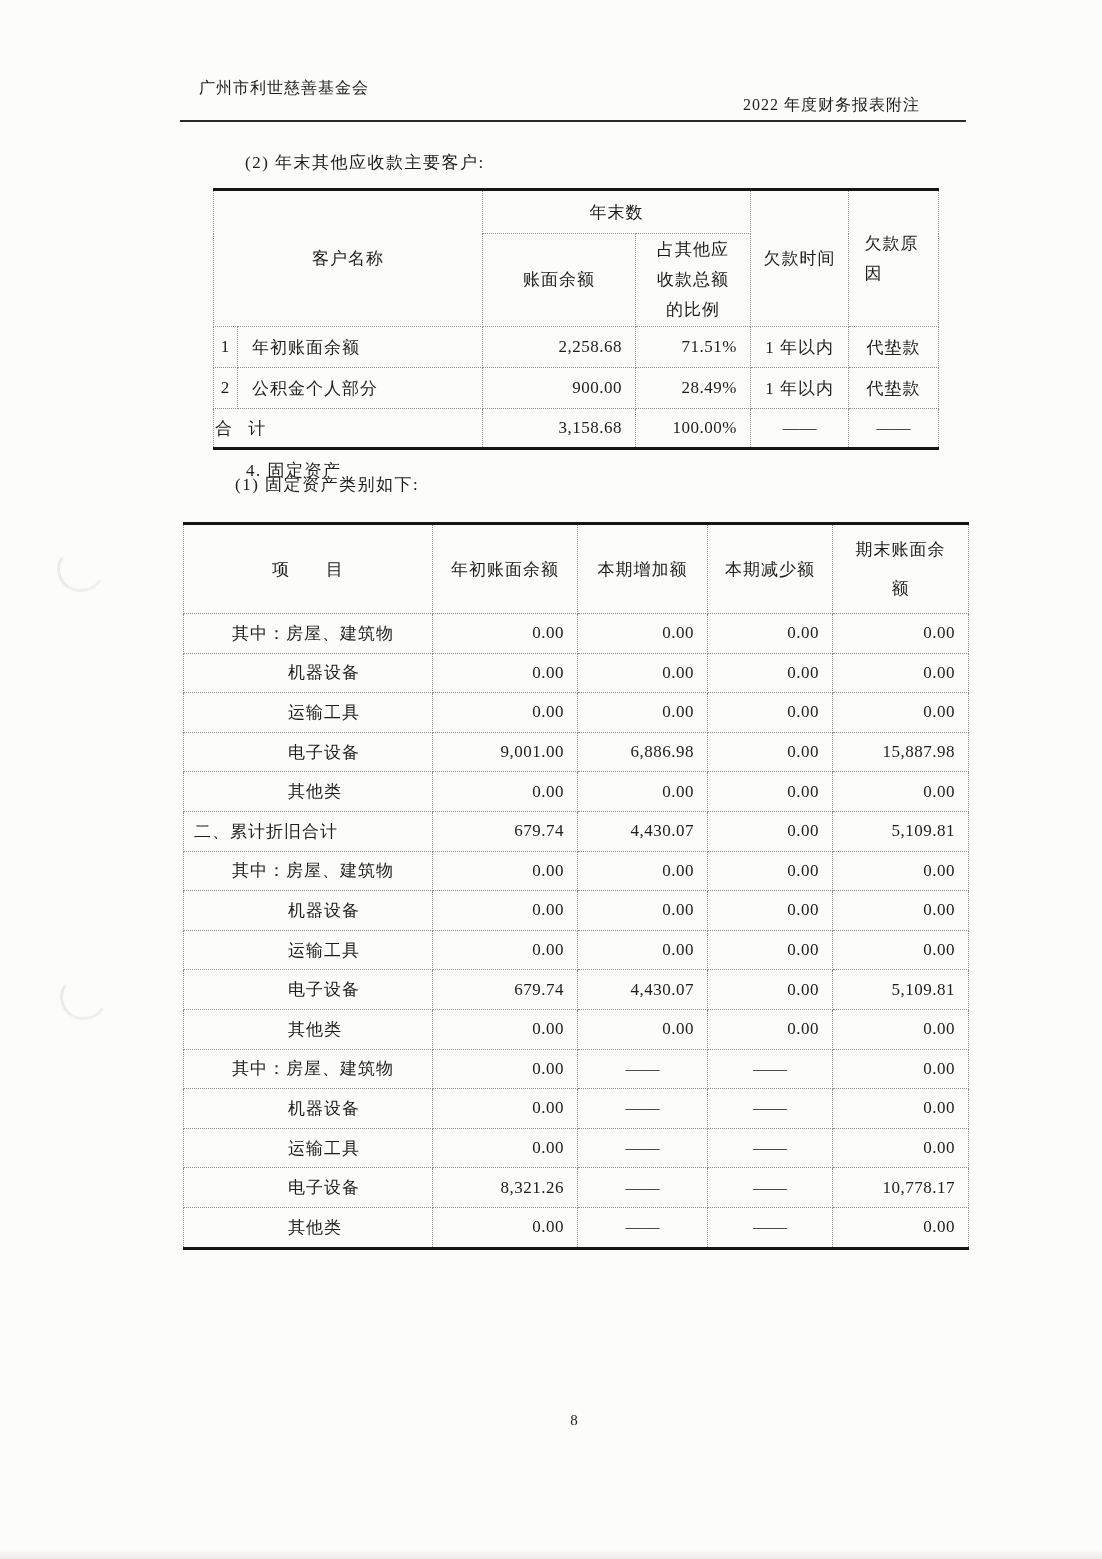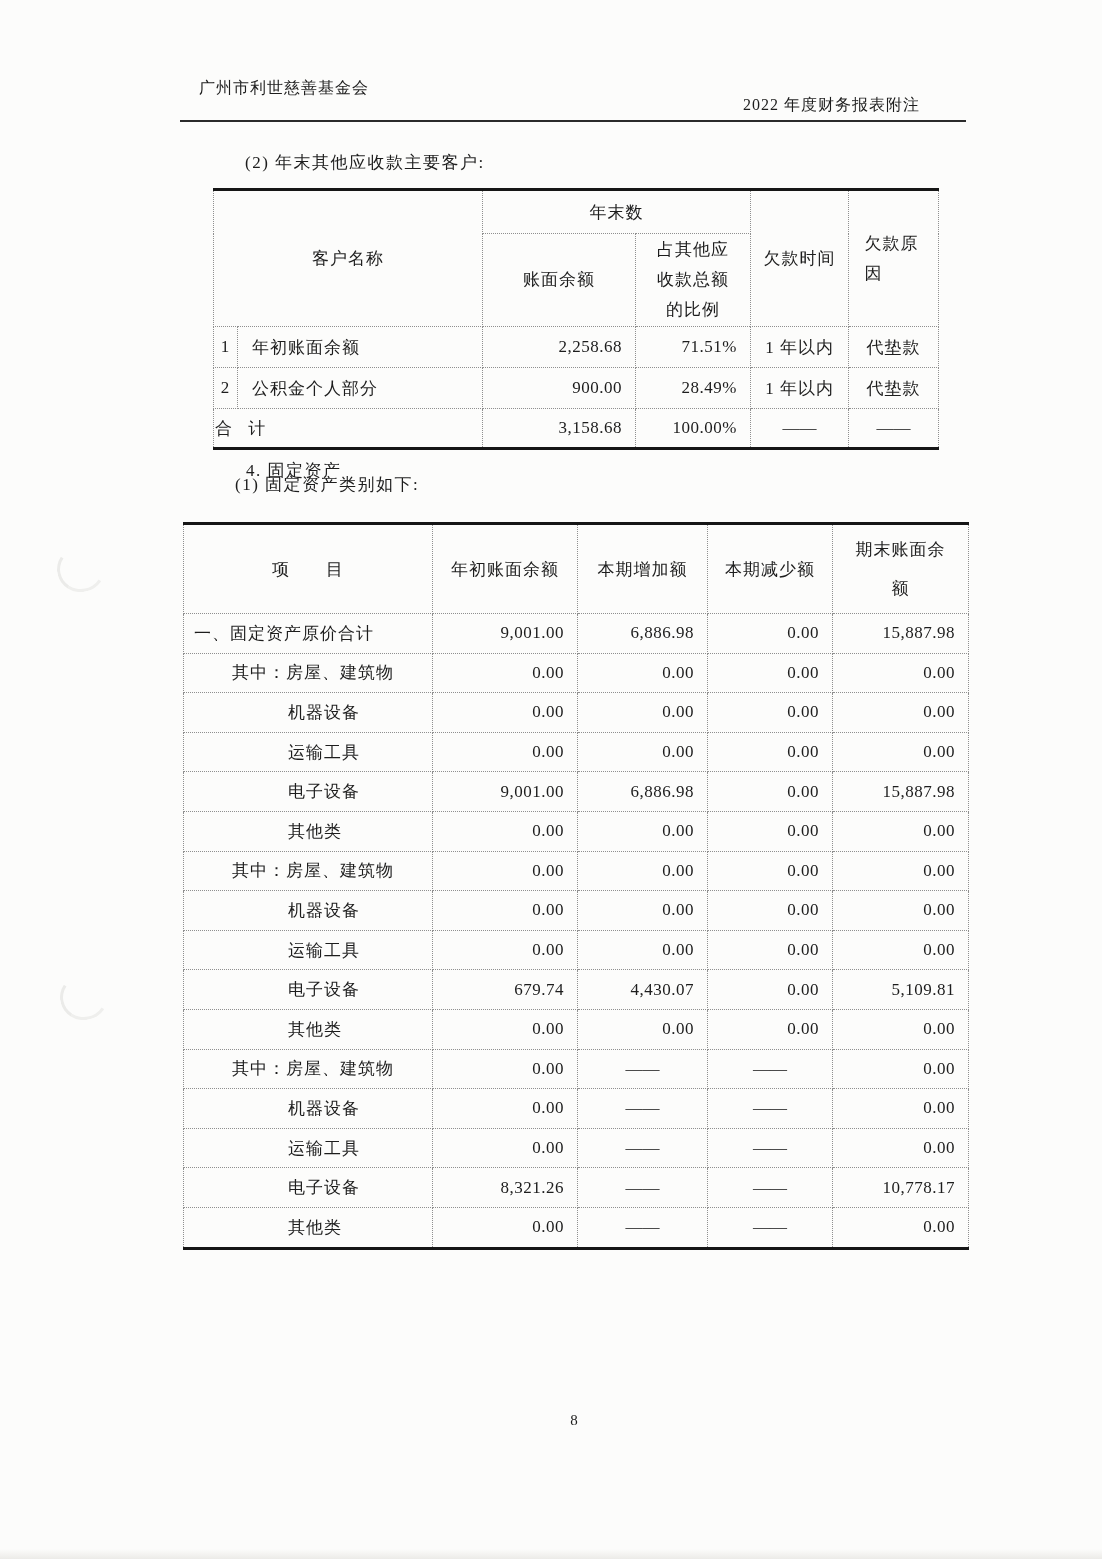--- a/index.html
+++ b/index.html
@@ -134,27 +134,20 @@
     <tr>
       <th>项　　目</th>
       <th>年初账面余额</th>
       <th>本期增加额</th>
       <th>本期减少额</th>
       <th><span class="wrap-end">期末账面余额</span></th>
     </tr>
   </thead>
   <tbody id="t2-body">
       <tr>
-        <td class="c-item ind0">一、固定资产原价合计</td>
-        <td class="c-num">9,001.00</td>
-        <td class="c-num">6,886.98</td>
-        <td class="c-num">0.00</td>
-        <td class="c-num">15,887.98</td>
-      </tr>
-      <tr>
         <td class="c-item ind1">其中：房屋、建筑物</td>
         <td class="c-num">0.00</td>
         <td class="c-num">0.00</td>
         <td class="c-num">0.00</td>
         <td class="c-num">0.00</td>
       </tr>
       <tr>
         <td class="c-item ind2">机器设备</td>
         <td class="c-num">0.00</td>
         <td class="c-num">0.00</td>
@@ -176,20 +169,27 @@
         <td class="c-num">15,887.98</td>
       </tr>
       <tr>
         <td class="c-item ind2">其他类</td>
         <td class="c-num">0.00</td>
         <td class="c-num">0.00</td>
         <td class="c-num">0.00</td>
         <td class="c-num">0.00</td>
       </tr>
       <tr>
+        <td class="c-item ind0">二、累计折旧合计</td>
+        <td class="c-num">679.74</td>
+        <td class="c-num">4,430.07</td>
+        <td class="c-num">0.00</td>
+        <td class="c-num">5,109.81</td>
+      </tr>
+      <tr>
         <td class="c-item ind1">其中：房屋、建筑物</td>
         <td class="c-num">0.00</td>
         <td class="c-num">0.00</td>
         <td class="c-num">0.00</td>
         <td class="c-num">0.00</td>
       </tr>
       <tr>
         <td class="c-item ind2">机器设备</td>
         <td class="c-num">0.00</td>
         <td class="c-num">0.00</td>

